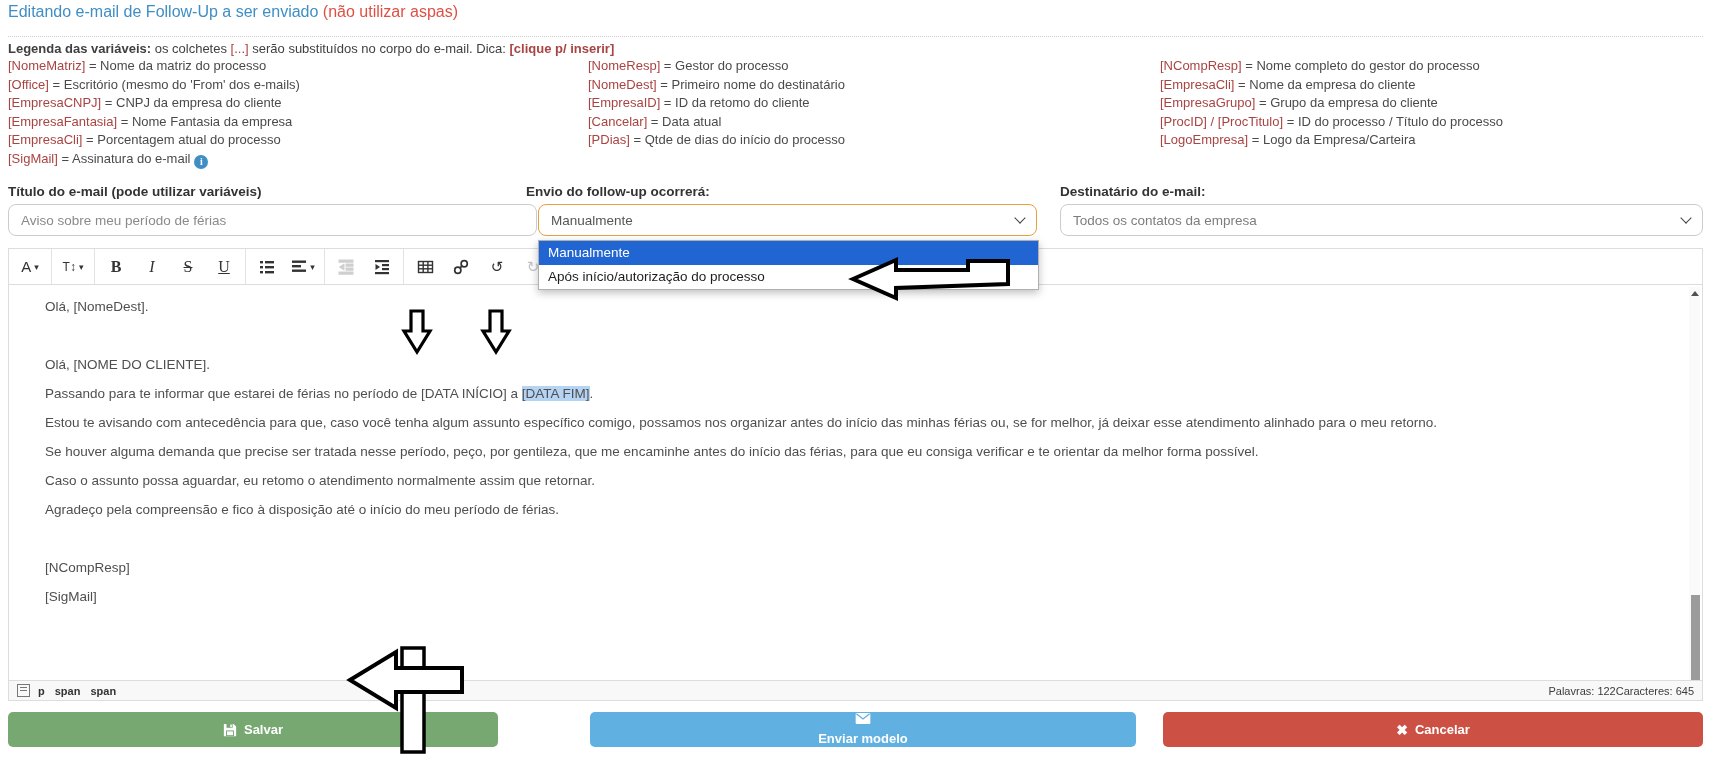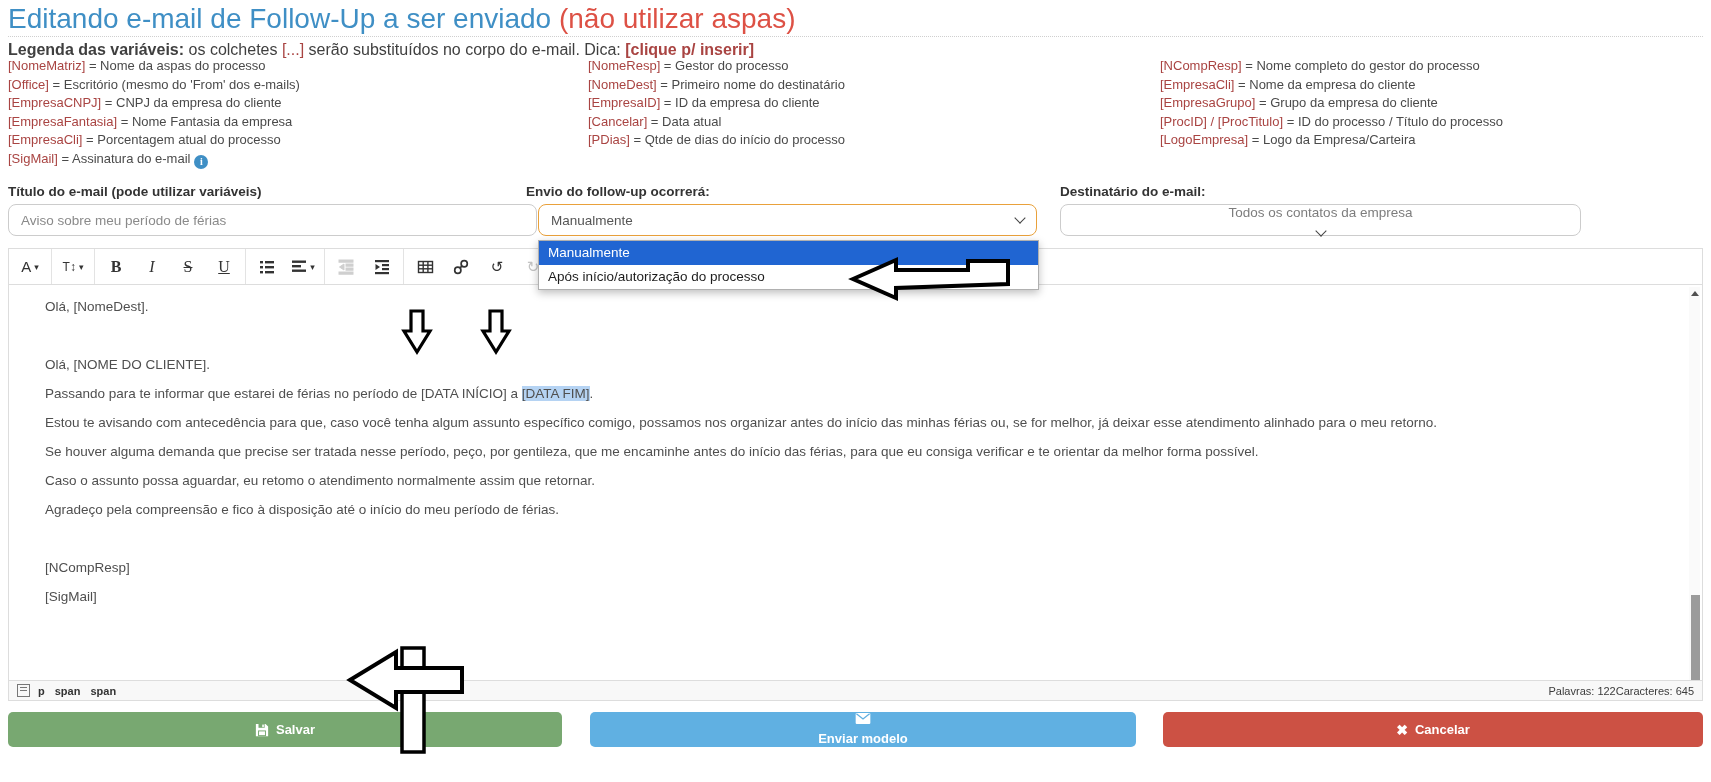--- a/index.html
+++ b/index.html
@@ -1,43 +1,43 @@
 <!DOCTYPE html>
 <html lang="pt-BR"><head>
 <meta charset="utf-8">
 <style>
   html,body{margin:0;padding:0;background:#fff;}
   #app{position:relative;width:1711px;height:782px;background:#fff;
        font-family:"Liberation Sans",sans-serif;overflow:hidden;}
 
   
-  .page-title{position:absolute;left:8px;top:3px;font-size:28px;color:#3f8fc5;white-space:nowrap;}
+  .page-title{position:absolute;left:8px;top:3px;font-size:16px;color:#3f8fc5;white-space:nowrap;}
   .page-title .warn{color:#dd5145;}
   .title-rule{position:absolute;left:8px;top:36px;width:1695px;border-top:1px dotted #cfcfcf;}
 
   
-  .legend-intro{position:absolute;left:8px;top:41px;font-size:16px;color:#3f3f3f;}
+  .legend-intro{position:absolute;left:8px;top:41px;font-size:13px;color:#3f3f3f;}
   .legend-intro b{font-weight:700;}
   .lvar{color:#a94442;cursor:pointer;}
   .legend-col{position:absolute;top:57px;font-size:13px;color:#4a4a4a;line-height:18.6px;}
   .lc1{left:8px;width:560px;}
   .lc2{left:588px;width:555px;}
   .lc3{left:1160px;width:545px;}
   .info-icon{display:inline-block;width:14px;height:14px;border-radius:50%;background:#3f8fc5;
              color:#fff;font-size:10px;font-weight:700;text-align:center;line-height:14px;
              font-family:"Liberation Serif",serif;margin-left:4px;vertical-align:-2px;cursor:pointer;}
 
   
   .field-label{position:absolute;top:184px;font-size:13.5px;font-weight:700;color:#333;}
   .fl1{left:8px;} .fl2{left:526px;} .fl3{left:1060px;}
   .field{position:absolute;top:204px;height:32px;border:1px solid #ccc;border-radius:8px;
          background:#fff;box-sizing:border-box;font-size:13.5px;display:flex;align-items:center;}
   .f1{left:8px;width:529px;}
   .f2{left:538px;width:499px;border-color:#e9a13b;}
-  .f3{left:1060px;width:521px;flex-direction:column;}
+  .f3{left:1060px;width:643px;}
   input.field{padding:7px 12px;color:#8a8a8a;outline:none;}
   .selectbox{justify-content:space-between;padding:0 12px;cursor:pointer;}
   .selectbox .val{color:#555;}
   .f3 .val{color:#7d7d7d;}
   .chev{width:7px;height:7px;border-right:1.8px solid #444;border-bottom:1.8px solid #444;
         transform:rotate(45deg);margin-top:-4px;}
 
   
   .dropdown{position:absolute;left:538px;top:240px;width:499px;background:#fff;
             border:1px solid #b0b0b0;box-shadow:0 3px 8px rgba(0,0,0,.25);z-index:30;
@@ -79,50 +79,50 @@
              font-size:11px;color:#333;padding:0 8px;}
   .path-icon{width:11px;height:11px;border:1px solid #777;margin-right:8px;position:relative;}
   .path-icon:before{content:"";position:absolute;left:2px;top:2px;right:2px;height:1px;background:#777;box-shadow:0 3px 0 #777;}
   .path-item{font-weight:700;margin-right:10px;cursor:pointer;}
   .counts{margin-left:auto;display:flex;color:#3c3c3c;}
 
   
   .bigbtn{position:absolute;top:712px;height:35px;border:none;border-radius:5px;color:#fff;
           font-size:13px;font-weight:700;display:flex;align-items:center;justify-content:center;
           gap:7px;cursor:pointer;font-family:"Liberation Sans",sans-serif;}
-  .btn-save{left:8px;width:554px;background:#78a871;}
+  .btn-save{left:8px;width:490px;background:#78a871;}
   .btn-send{left:590px;width:546px;background:#60b0e2;flex-direction:column;}
   .btn-cancel{left:1163px;width:540px;background:#cc5144;}
   .xmark{font-size:14px;}
 
   
   .overlay{position:absolute;left:0;top:0;width:1711px;height:782px;pointer-events:none;z-index:50;}
 </style>
 </head>
 <body>
 
 <div id="app">
 
   <div class="page-title"><span>Editando e-mail de Follow-Up a ser enviado </span><span class="warn">(não utilizar aspas)</span></div>
   <div class="title-rule"></div>
 
   <div class="legend-intro"><b>Legenda das variáveis:</b><span> os colchetes </span><span class="lvar">[...]</span><span> serão substituídos no corpo do e-mail. Dica: </span><b><span class="lvar">[clique p/ inserir]</span></b></div>
 
   <div class="legend-col lc1">
-    <div><span class="lvar">[NomeMatriz]</span><span> = Nome da aspas do processo</span></div>
+    <div><span class="lvar">[NomeMatriz]</span><span> = Nome da matriz do processo</span></div>
     <div><span class="lvar">[Office]</span><span> = Escritório (mesmo do 'From' dos e-mails)</span></div>
     <div><span class="lvar">[EmpresaCNPJ]</span><span> = CNPJ da empresa do cliente</span></div>
     <div><span class="lvar">[EmpresaFantasia]</span><span> = Nome Fantasia da empresa</span></div>
     <div><span class="lvar">[EmpresaCli]</span><span> = Porcentagem atual do processo</span></div>
     <div><span class="lvar">[SigMail]</span><span> = Assinatura do e-mail</span><span class="info-icon">i</span></div>
   </div>
   <div class="legend-col lc2">
     <div><span class="lvar">[NomeResp]</span><span> = Gestor do processo</span></div>
     <div><span class="lvar">[NomeDest]</span><span> = Primeiro nome do destinatário</span></div>
-    <div><span class="lvar">[EmpresaID]</span><span> = ID da empresa do cliente</span></div>
+    <div><span class="lvar">[EmpresaID]</span><span> = ID da retomo do cliente</span></div>
     <div><span class="lvar">[Cancelar]</span><span> = Data atual</span></div>
     <div><span class="lvar">[PDias]</span><span> = Qtde de dias do início do processo</span></div>
   </div>
   <div class="legend-col lc3">
     <div><span class="lvar">[NCompResp]</span><span> = Nome completo do gestor do processo</span></div>
     <div><span class="lvar">[EmpresaCli]</span><span> = Nome da empresa do cliente</span></div>
     <div><span class="lvar">[EmpresaGrupo]</span><span> = Grupo da empresa do cliente</span></div>
     <div><span class="lvar">[ProcID] / [ProcTitulo]</span><span> = ID do processo / Título do processo</span></div>
     <div><span class="lvar">[LogoEmpresa]</span><span> = Logo da Empresa/Carteira</span></div>
   </div>

